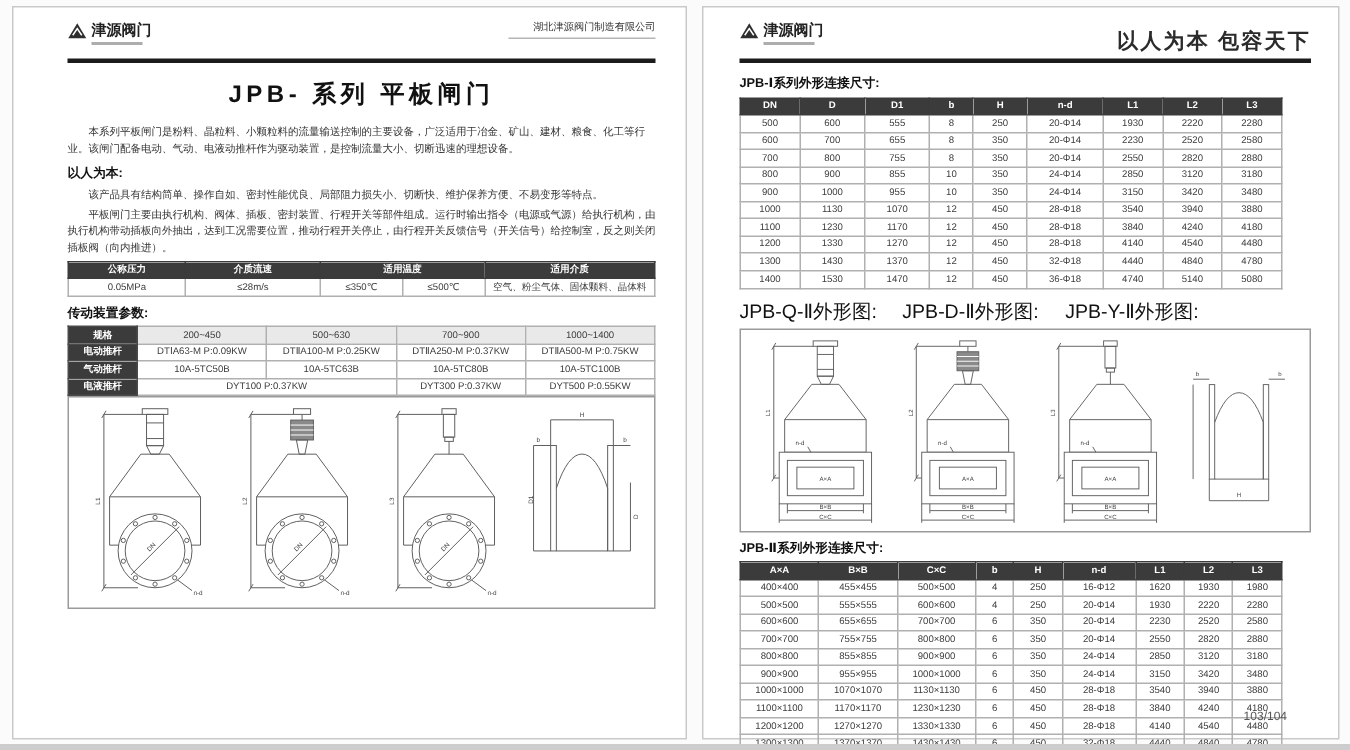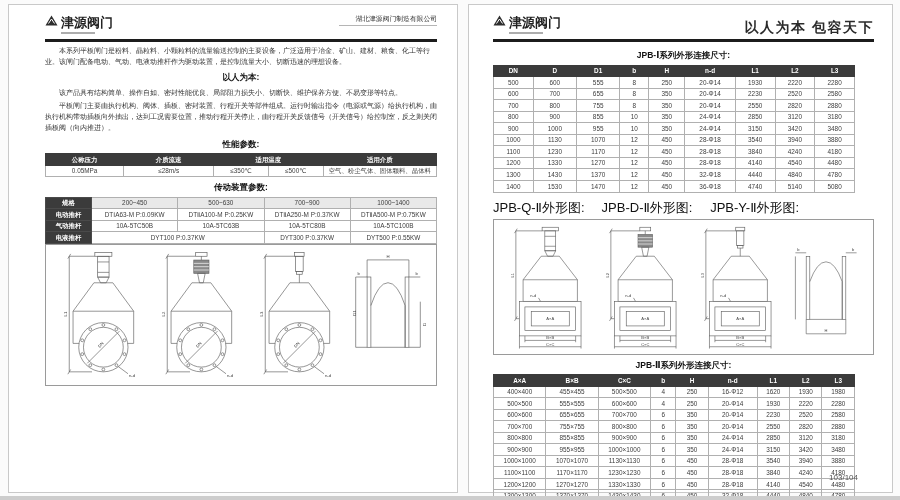--- a/index.html
+++ b/index.html
@@ -14,32 +14,32 @@
   .page-left{left:8px;width:450px;}
   .page-right{left:468px;width:425px;}
 
   
   .pg-header{position:absolute;top:10px;height:24px;border-bottom:3px solid #1c1c1c;
     display:flex;justify-content:space-between;align-items:flex-start;}
   .page-left .pg-header{left:36px;right:20px;}
   .page-right .pg-header{left:24px;right:18px;}
   .brand{display:flex;gap:3px;align-items:flex-start;}
   .brand-col{display:flex;flex-direction:column;}
-  .brand-text{font-size:13px;font-weight:bold;color:#222;line-height:1.2;}
+  .brand-text{font-size:10px;font-weight:bold;color:#222;line-height:1.2;}
   .brand-sub{width:34px;height:2px;background:#adadad;margin-top:1px;}
   .company{text-align:right;font-size:6.8px;color:#333;line-height:1.2;}
   .company-sub{height:1.5px;background:#b5b5b5;margin-top:1.5px;width:98px;margin-left:auto;}
   .motto{font-size:14px;color:#2b2b2b;font-weight:bold;letter-spacing:1.5px;margin-top:4px;}
 
   .pl-content{position:absolute;top:40px;left:36px;right:20px;}
   .pr-content{position:absolute;top:40px;left:24px;right:18px;}
 
   .doc-title{font-size:16px;font-weight:bold;color:#111;text-align:center;letter-spacing:3px;margin:8px 0 9px;}
   .para{font-size:7px;line-height:1.6;color:#333;text-indent:14px;margin:0 0 2px;}
-  .h{font-size:8.5px;font-weight:bold;color:#111;margin:5px 0 2.5px;text-align:center;}
+  .h{font-size:8.5px;font-weight:bold;color:#111;margin:5px 0 2.5px;}
 
   table{border-collapse:collapse;table-layout:fixed;}
   .tbl{width:100%;}
   .tbl th,.tbl td{border:1px solid #b0b0b0;font-size:6.4px;padding:1.6px 2px;text-align:center;
     color:#3c3c3c;font-weight:normal;line-height:1.15;overflow:hidden;white-space:nowrap;}
   .perf thead th,.dim thead th{background:#3b3b3b;color:#fff;font-weight:bold;border-color:#3b3b3b;}
   .drive tbody th{background:#3b3b3b;color:#fff;border-color:#4a4a4a;font-weight:bold;}
   .drive tbody tr:first-child td{background:#e9e9e9;}
   .dim{width:362px;}
 
@@ -129,28 +129,28 @@
         <span class="brand-sub"></span>
       </div>
     </div>
     <div>
       <div class="company">湖北津源阀门制造有限公司</div>
       <div class="company-sub"></div>
     </div>
   </div>
 
   <div class="pl-content">
+    <div class="doc-title">JPB- 系列 平板闸门</div>
     <p class="para">本系列平板闸门是粉料、晶粒料、小颗粒料的流量输送控制的主要设备，广泛适用于冶金、矿山、建材、粮食、化工等行业。该闸门配备电动、气动、电液动推杆作为驱动装置，是控制流量大小、切断迅速的理想设备。</p>
 
     <div class="h">以人为本:</div>
     <p class="para">该产品具有结构简单、操作自如、密封性能优良、局部阻力损失小、切断快、维护保养方便、不易变形等特点。</p>
 
     <p class="para">平板闸门主要由执行机构、阀体、插板、密封装置、行程开关等部件组成。运行时输出指令（电源或气源）给执行机构，由执行机构带动插板向外抽出，达到工况需要位置，推动行程开关停止，由行程开关反馈信号（开关信号）给控制室，反之则关闭插板阀（向内推进）。</p>
 
-    <div class="h">性能参数:</div>
     <table class="tbl perf">
       <colgroup>
           <col style="width:20%">
           <col style="width:23%">
           <col style="width:14%">
           <col style="width:14%">
           <col style="width:29%">
         </colgroup>
       <thead>
         <tr>

